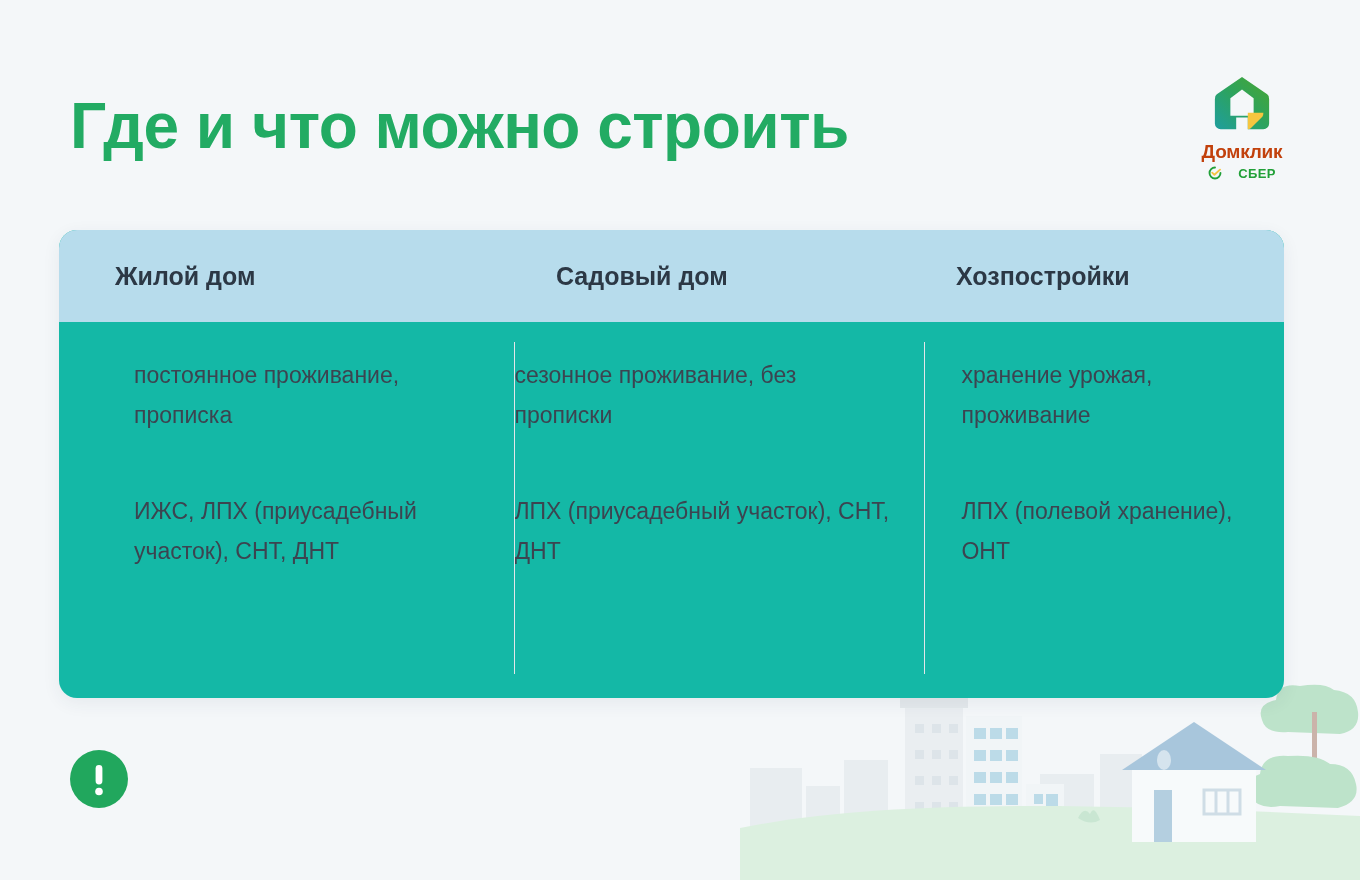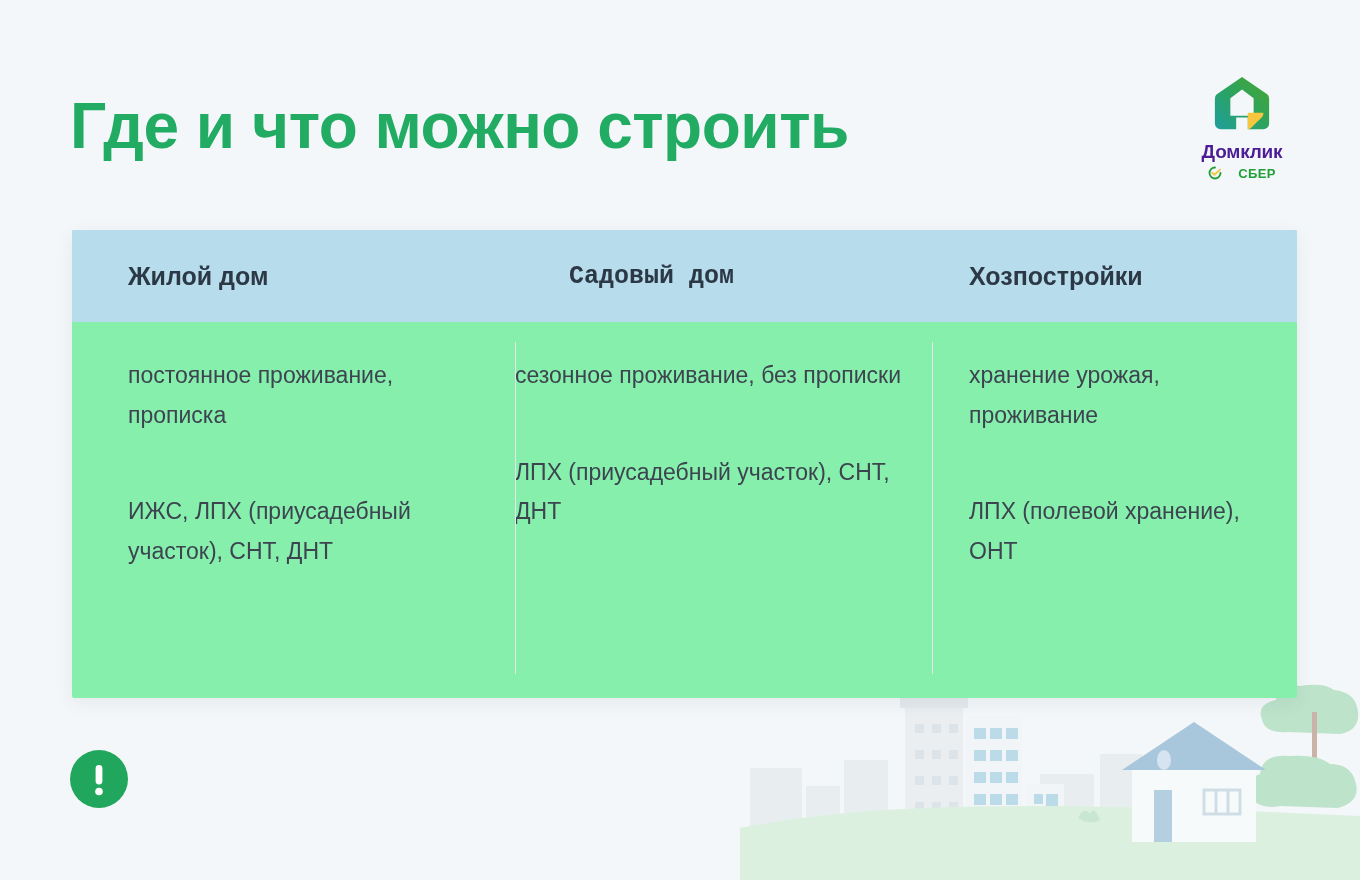--- a/index.html
+++ b/index.html
@@ -53,21 +53,21 @@
     flex-direction: column;
     align-items: center;
   }
 
   .brand-mark { width: 62px; height: 62px; display: block; }
 
   .brand-name {
     margin-top: 6px;
     font-size: 19px;
     font-weight: bold;
-    color: #4c1d95;
+    color: #c2410c;
     letter-spacing: -0.2px;
     line-height: 1;
   }
 
   .brand-sub {
     margin-top: 5px;
     display: flex;
     align-items: center;
     gap: 16px;
   }
@@ -78,51 +78,52 @@
     font-size: 13px;
     font-weight: bold;
     color: #21a038;
     letter-spacing: 0.3px;
     line-height: 1;
   }
 
   
   .table-card {
     position: absolute;
-    left: 72px;
+    left: 59px;
     top: 230px;
     width: 1225px;
     height: 468px;
-    background: #86efac;
-    border-radius: 2px;
+    background: #14b8a6;
+    border-radius: 18px;
     box-shadow: 0 5px 18px rgba(40, 60, 80, 0.07);
     overflow: hidden;
     z-index: 2;
   }
 
   .table-head {
     height: 92px;
     background: #b7dcec;
     display: flex;
     align-items: center;
   }
 
   .th {
     font-size: 25px;
     font-weight: bold;
     color: #2c3845;
     line-height: 1;
   }
   .th.c1 { width: 443px; padding-left: 56px; }
-  .th.c2 { width: 417px; padding-left: 54px; font-family: Liberation Mono, monospace; }
+  .th.c2 { width: 417px; padding-left: 54px; }
   .th.c3 { width: 365px; padding-left: 37px; }
 
   .table-body {
     display: flex;
     padding-top: 34px;
+    margin-left: 19px;
   }
 
   .col {
     padding: 0 30px 0 0;
     position: relative;
   }
   .col.c1 { width: 443px; padding-left: 56px; }
   .col.c2 { width: 417px; }
   .col.c3 { width: 365px; padding-left: 37px; }
 

